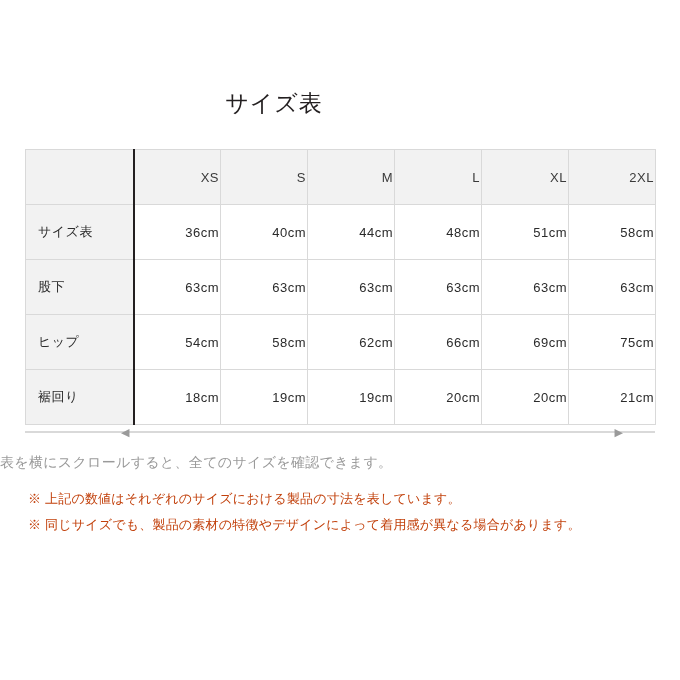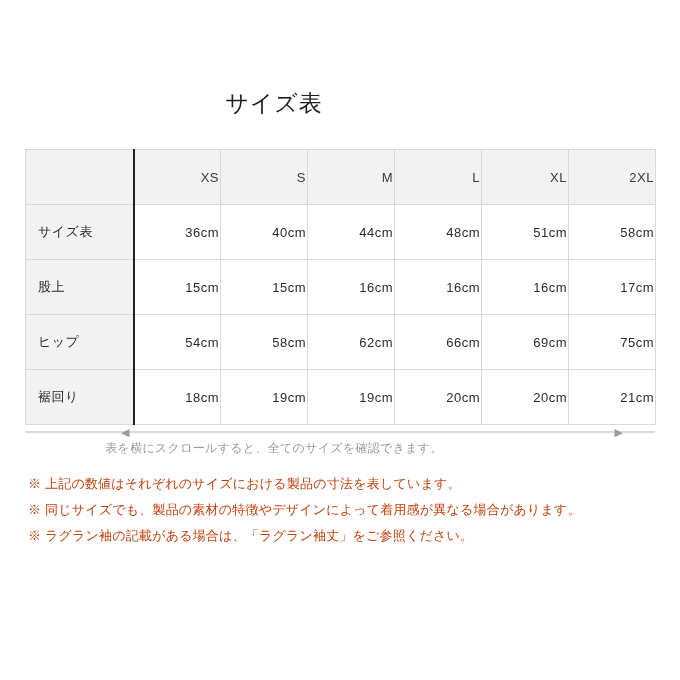--- a/index.html
+++ b/index.html
@@ -96,24 +96,24 @@
     position: absolute;
     top: 0;
     font-size: 11px;
     color: #9a9a9a;
     line-height: 14px;
   }
   .scroll-arrow.left { left: 96px; }
   .scroll-arrow.right { right: 32px; }
 
   .scroll-note {
-    text-align: center;
-    font-size: 12px;
+    text-align: left;
+    font-size: 14px;
     color: #9a9a9a;
-    margin-top: 1px;
+    margin-top: 15px;
     letter-spacing: 0.3px;
   }
 
   .notes {
     margin: 14px 28px 0 28px;
     font-size: 13px;
     line-height: 2.0;
     color: #c2410c;
     letter-spacing: 0.2px;
   }
@@ -154,27 +154,27 @@
         <tr>
           <th class="rowhead">サイズ表</th>
           <td>36cm</td>
           <td>40cm</td>
           <td>44cm</td>
           <td>48cm</td>
           <td>51cm</td>
           <td>58cm</td>
         </tr>
         <tr>
-          <th class="rowhead">股上</th>
-          <td>15cm</td>
-          <td>15cm</td>
-          <td>16cm</td>
-          <td>16cm</td>
-          <td>16cm</td>
-          <td>17cm</td>
+          <th class="rowhead">股下</th>
+          <td>63cm</td>
+          <td>63cm</td>
+          <td>63cm</td>
+          <td>63cm</td>
+          <td>63cm</td>
+          <td>63cm</td>
         </tr>
         <tr>
           <th class="rowhead">ヒップ</th>
           <td>54cm</td>
           <td>58cm</td>
           <td>62cm</td>
           <td>66cm</td>
           <td>69cm</td>
           <td>75cm</td>
         </tr>
@@ -196,16 +196,15 @@
     <div class="scroll-track"></div>
     <div class="scroll-arrow left">◀</div>
     <div class="scroll-arrow right">▶</div>
   </div>
 
   <div class="scroll-note">表を横にスクロールすると、全てのサイズを確認できます。</div>
 
   <div class="notes">
     <div class="note-line">※ 上記の数値はそれぞれのサイズにおける製品の寸法を表しています。</div>
     <div class="note-line">※ 同じサイズでも、製品の素材の特徴やデザインによって着用感が異なる場合があります。</div>
-    <div class="note-line">※ ラグラン袖の記載がある場合は、「ラグラン袖丈」をご参照ください。</div>
   </div>
 
 </div>
 
 </body></html>

